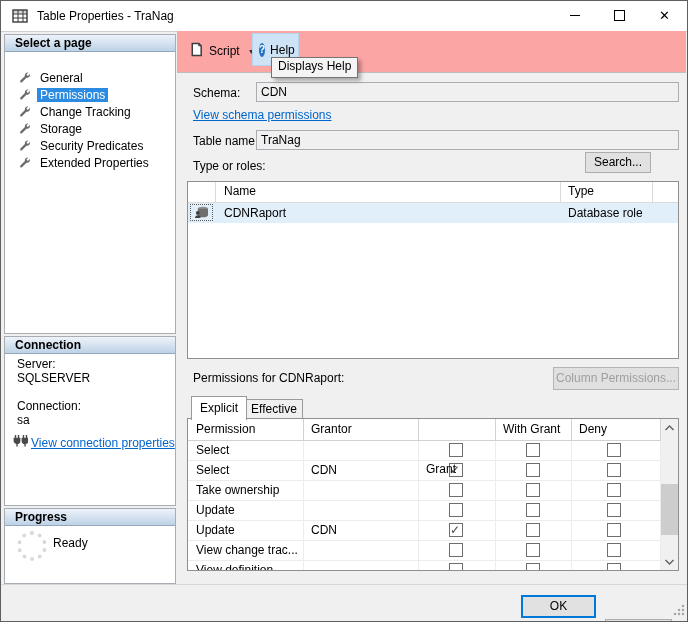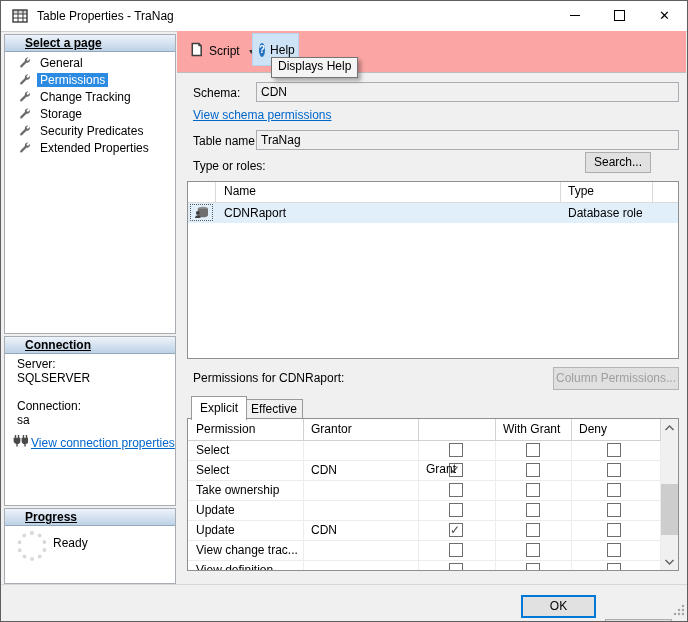--- a/index.html
+++ b/index.html
@@ -10,22 +10,22 @@
   .titlebar{position:absolute;left:0;top:0;right:0;height:30px;background:#fff;border-bottom:1px solid #cfcfcf;}
   .titlebar .app-icon{position:absolute;left:11px;top:7px;width:16px;height:16px;}
   .titlebar .title{position:absolute;left:36px;top:0;line-height:30px;}
   .win-controls{position:absolute;right:0;top:0;height:29px;display:flex;}
   .win-btn{width:45px;height:29px;display:flex;align-items:center;justify-content:center;}
   .min-glyph{width:10px;height:1px;background:#000;}
   .max-glyph{width:9px;height:9px;border:1px solid #000;}
   .close-glyph{font-size:13px;line-height:13px;}
   
   .side-panel{position:absolute;left:3px;width:172px;background:#fff;border:1px solid #a8adb3;box-sizing:border-box;}
-  .panel-header{height:17px;background:linear-gradient(#eef3fa,#bdd2e6);border-bottom:1px solid #93a8bd;font-weight:bold;line-height:16px;padding-left:20px;box-sizing:border-box;text-decoration:underline;}
-  #select-page-items{padding-top:2px;}
+  .panel-header{height:17px;background:linear-gradient(#eef3fa,#bdd2e6);border-bottom:1px solid #93a8bd;font-weight:bold;line-height:16px;padding-left:10px;box-sizing:border-box;}
+  #select-page-items{padding-top:17px;}
   .side-item{height:17px;display:flex;align-items:center;padding-left:13px;}
   .w-icon{width:13px;height:13px;display:inline-flex;}
   .side-label{margin-left:6px;padding:0 3px;white-space:nowrap;}
   .side-item.selected .side-label{background:#2b8ae2;color:#fff;}
   .kv-label{position:absolute;left:12px;}
   .link{color:#0066cc;text-decoration:underline;cursor:pointer;}
   .spinner{position:absolute;left:12px;top:22px;width:22px;height:22px;border:4px dotted #d8d8d8;border-radius:50%;}
   
   .toolbar{position:absolute;left:176px;top:30px;right:1px;height:41px;background:#fca5a5;border-bottom:1px solid #bdbdbd;}
   .tb-btn{position:absolute;display:flex;align-items:center;gap:5px;padding:0 6px;}

